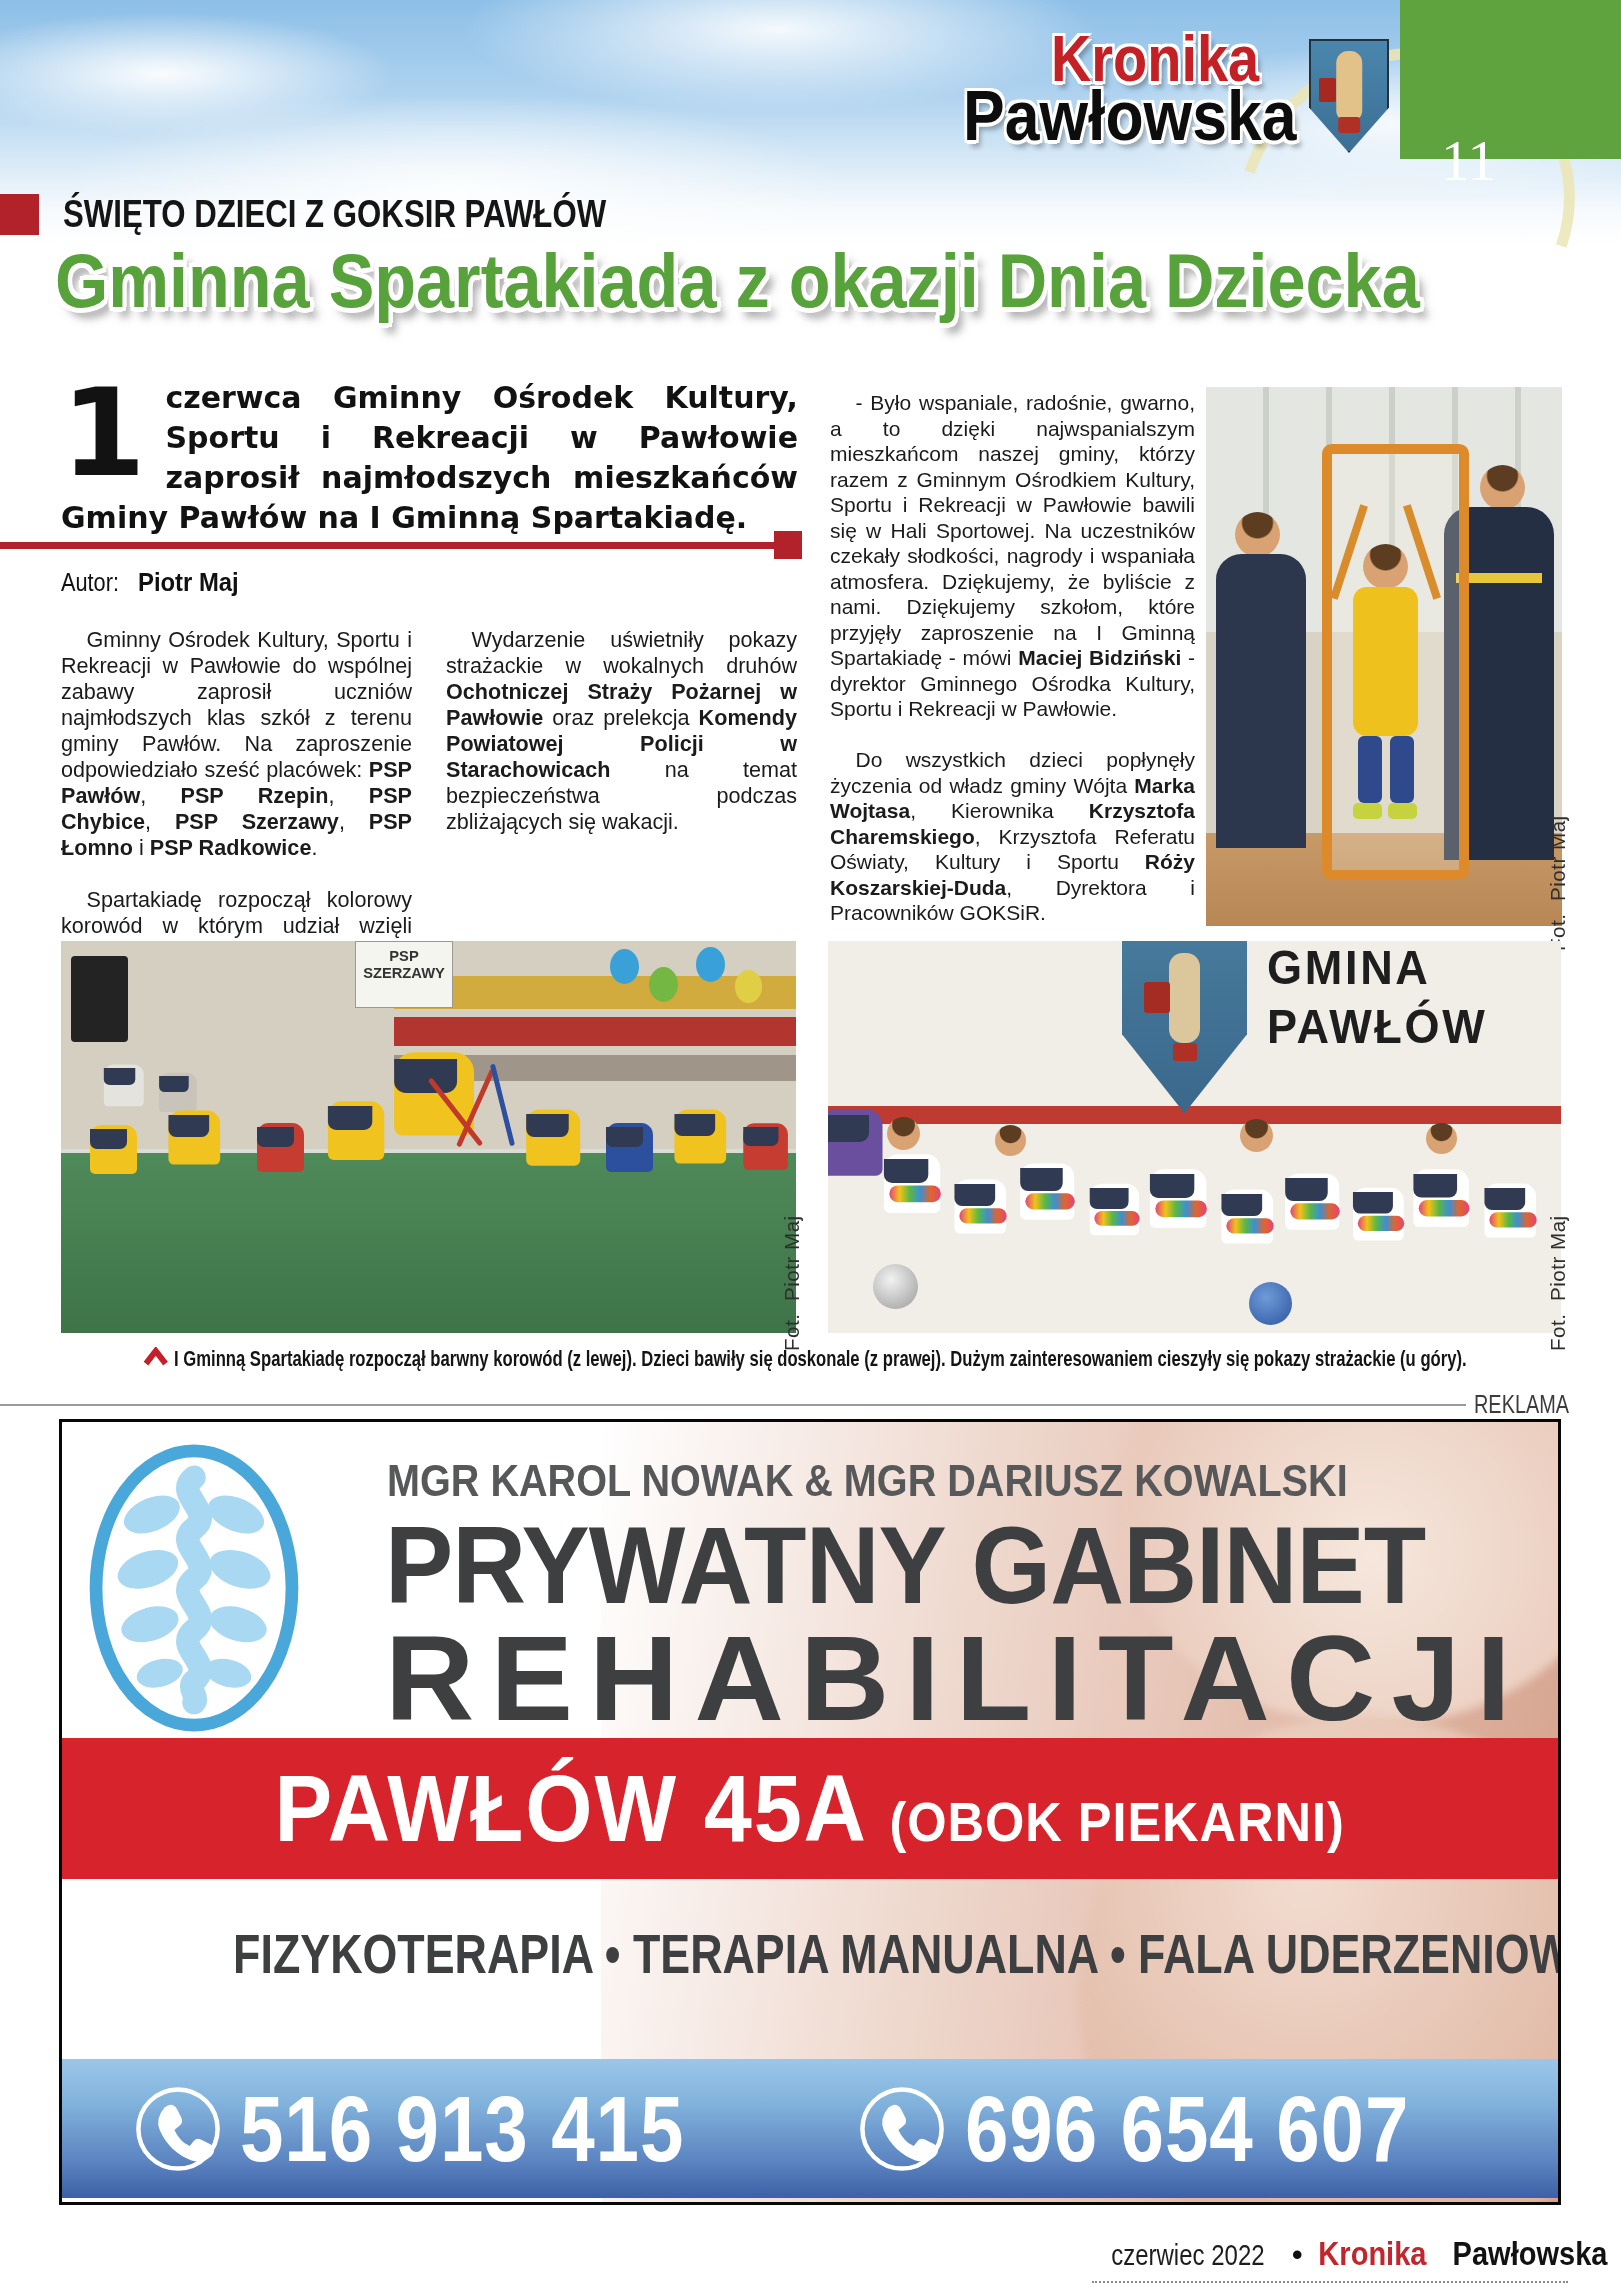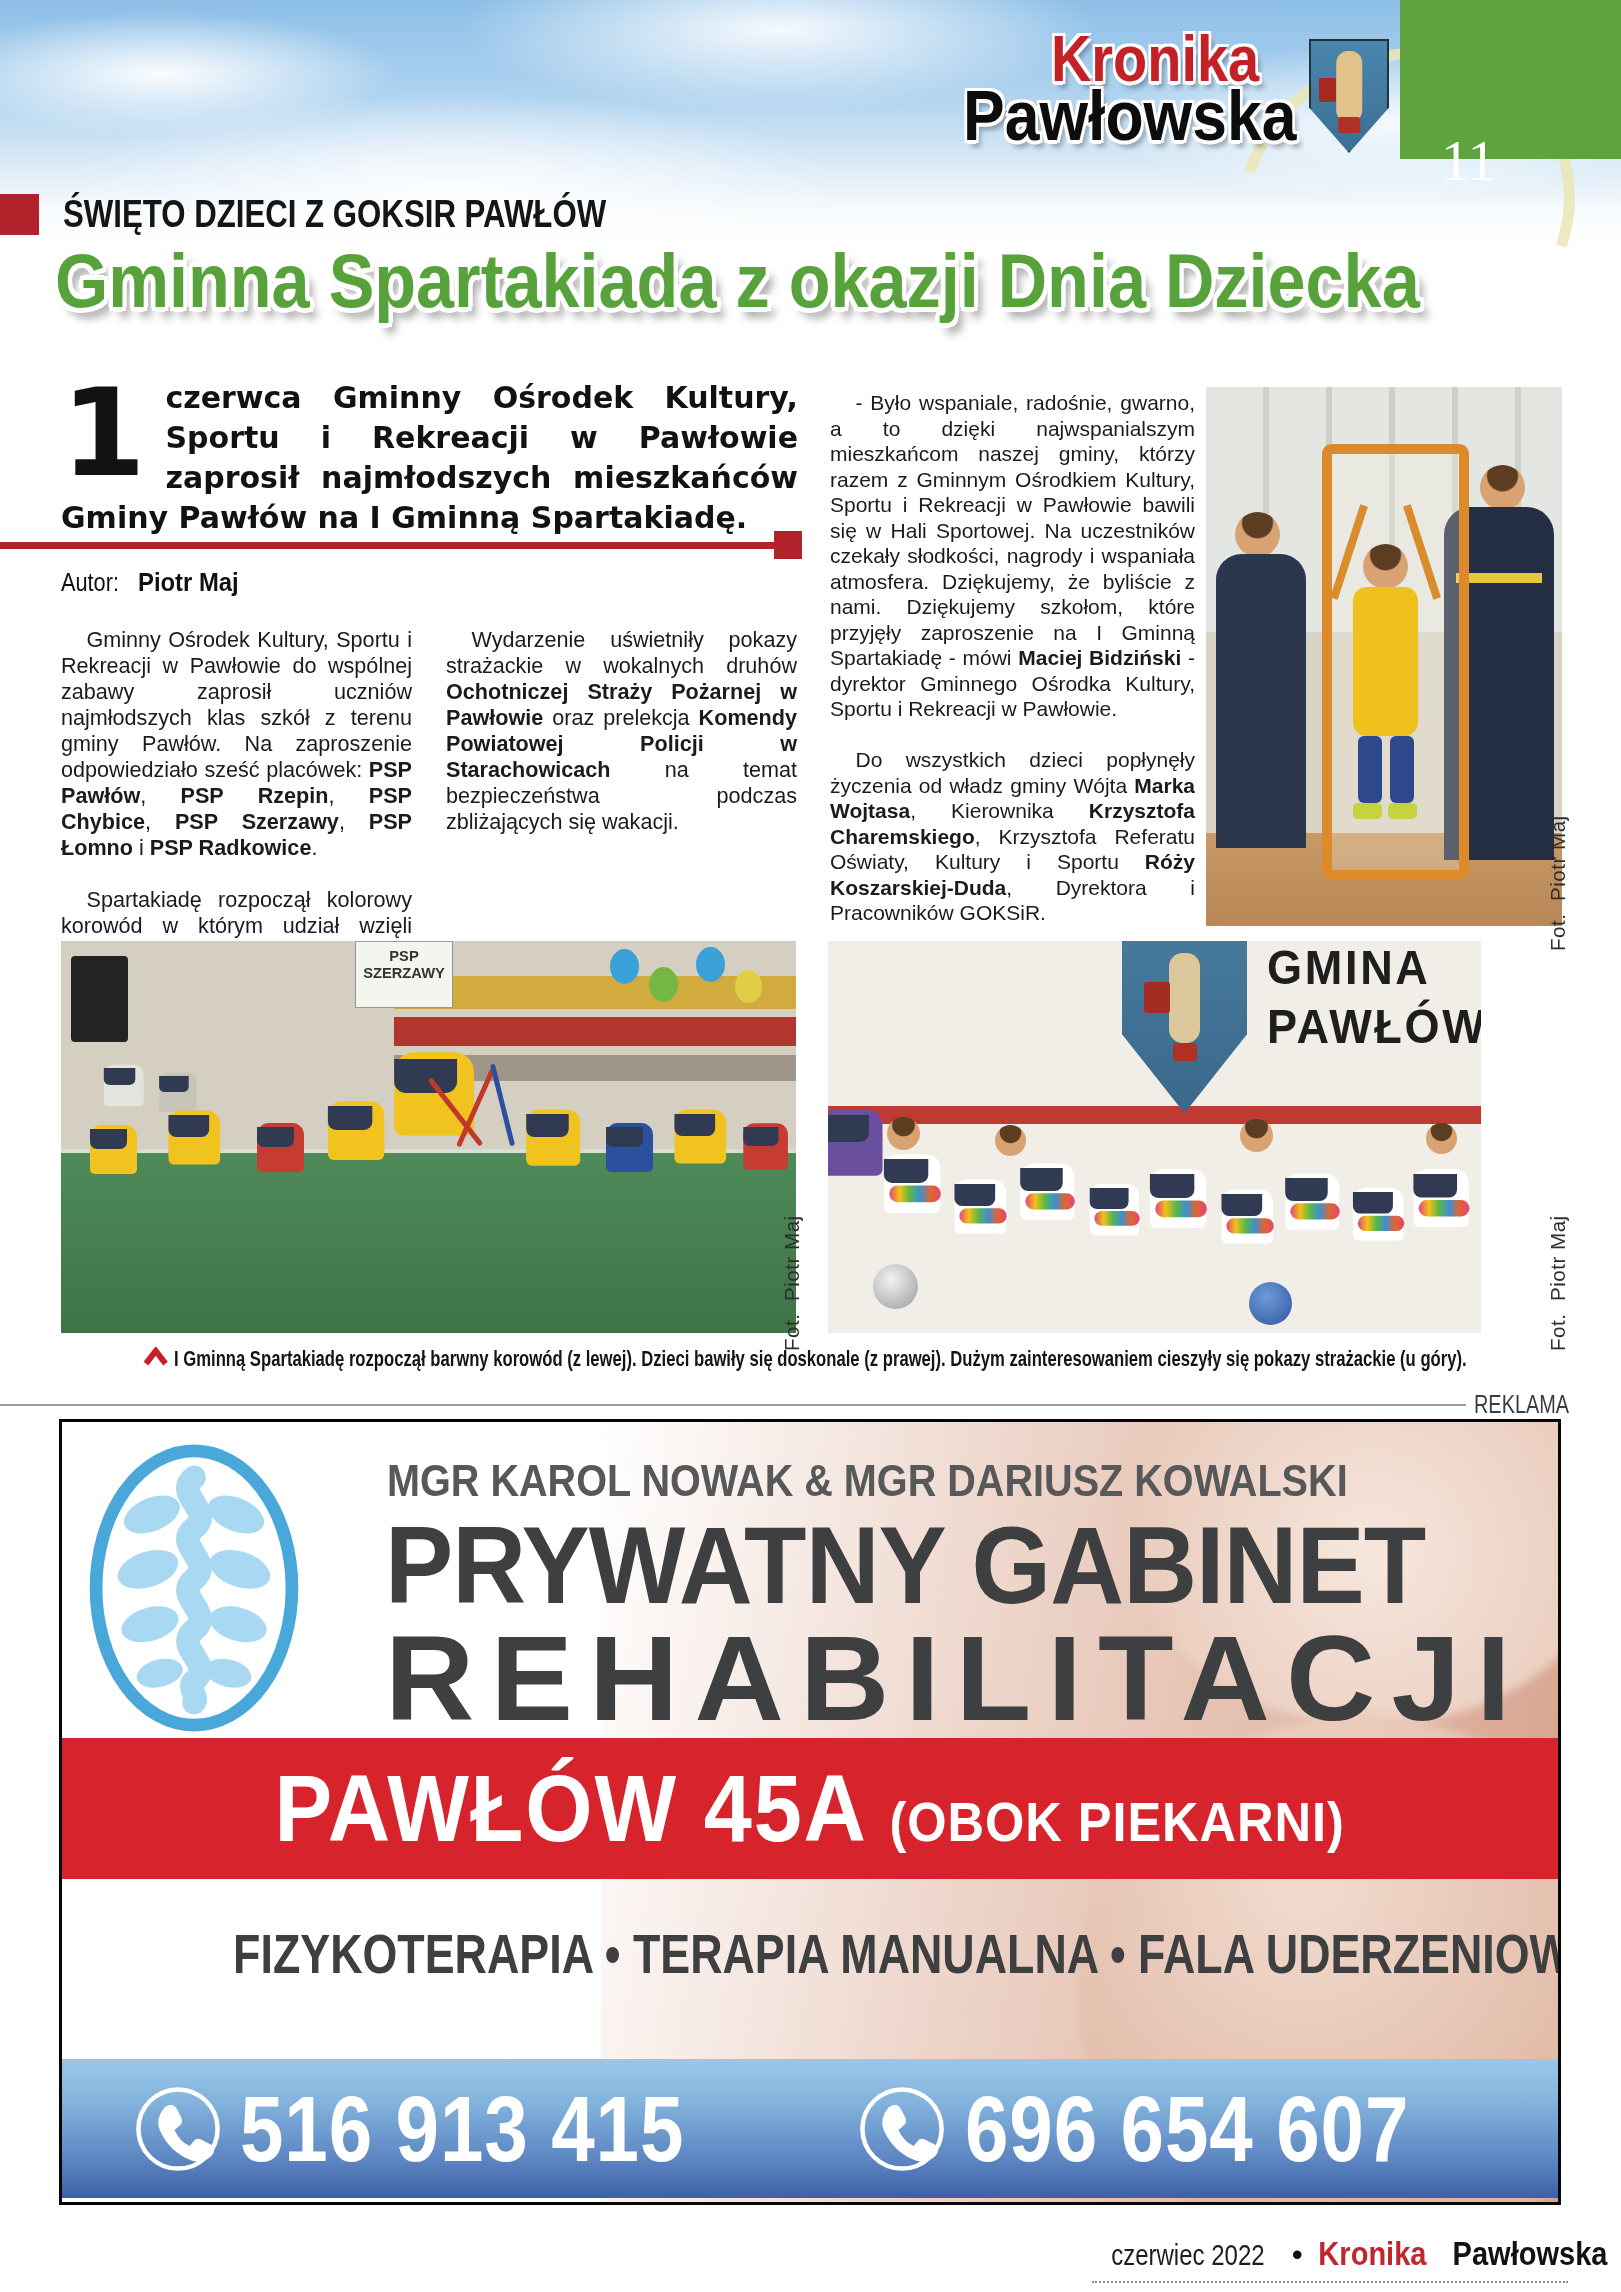--- a/index.html
+++ b/index.html
@@ -243,21 +243,21 @@
         <i class="pt"></i>
       </div>
     <div class="kid" style="left:681px;top:186px;transform:scale(.95);">
         <i class="hd"></i>
         <i class="sh" style="--c:#c63c31;"></i>
         <i class="pt"></i>
       </div>
   </div>
   <div class="vcredit" style="left:804px;top:1327px;">Fot.  Piotr Maj</div>
 
-  <div class="ph" style="left:828px;top:941px;width:653px;height:392px;background:#f1eee7;">
+  <div class="ph" style="left:828px;top:941px;width:733px;height:392px;background:#f1eee7;">
     <i style="left:0;top:165px;width:733px;height:17.6px;background:#bf3a31;"></i>
     <i style="left:294px;top:-15.7px;width:125px;height:188px;background:linear-gradient(180deg,#477b9c,#3a688c);clip-path:polygon(0 0,100% 0,100% 58%,50% 100%,0 58%);"></i>
     <i style="left:341px;top:11.8px;width:31px;height:90px;background:#dcc79d;border-radius:13.7px;"></i>
     <i style="left:316px;top:41px;width:25.5px;height:31px;background:#a42c22;border-radius:2.9px;"></i>
     <i style="left:345px;top:102px;width:23.5px;height:17.6px;background:#b03026;border-radius:2.9px;"></i>
     <div class="walltxt" style="left:439px;top:2px;">GMINA</div>
     <div class="walltxt" style="left:439px;top:61px;">PAWŁÓW</div>
     <i class="fhd" style="left:59px;top:176px;width:33px;height:33px;"></i>
     <i class="fhd" style="left:167px;top:184px;width:31px;height:31px;"></i>
     <i class="fhd" style="left:412px;top:178px;width:33px;height:33px;"></i>

